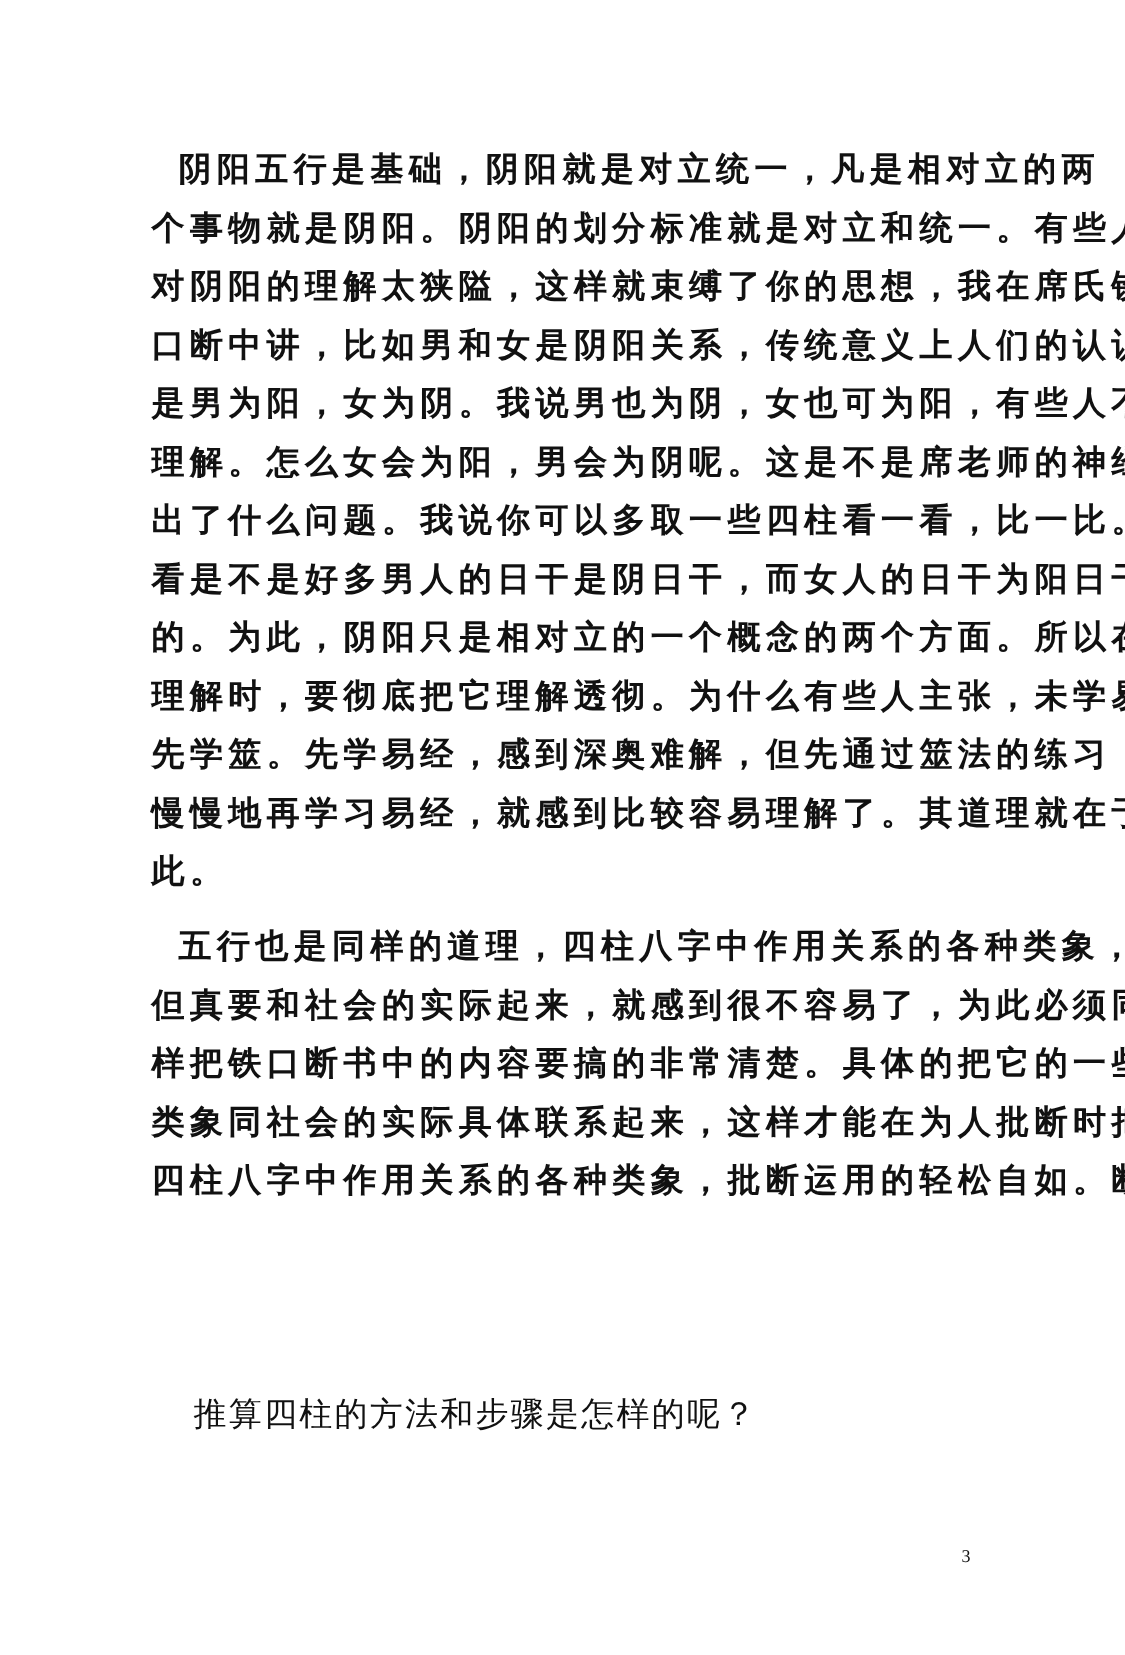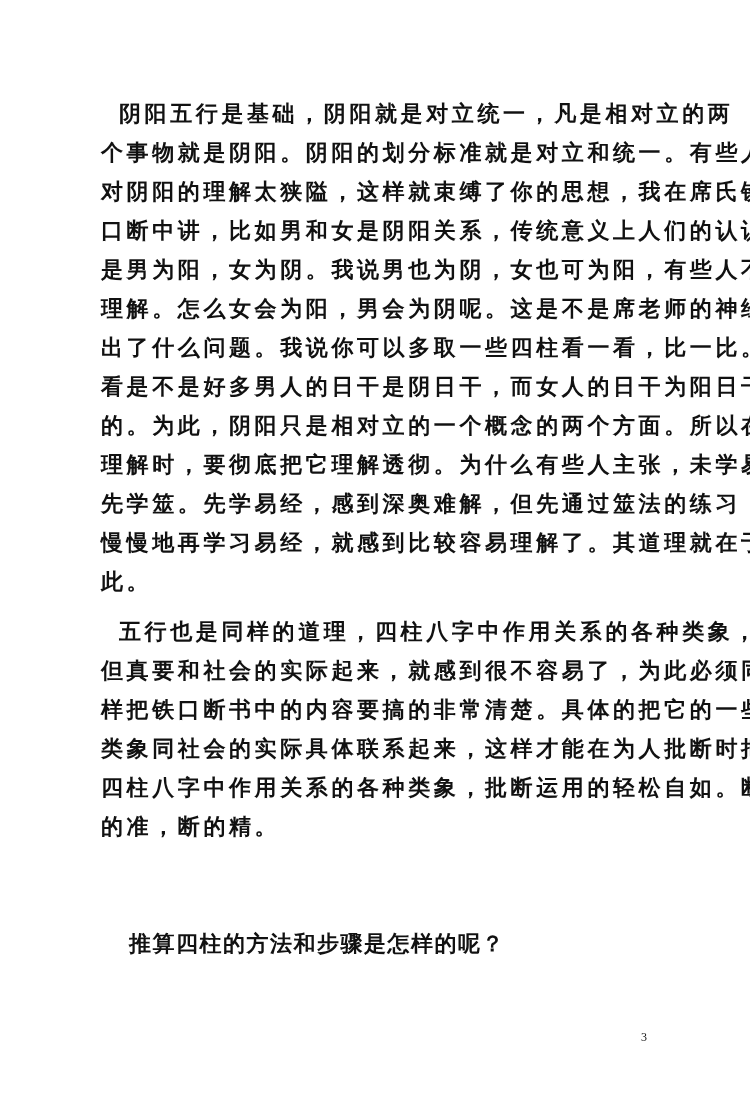--- a/index.html
+++ b/index.html
@@ -24,21 +24,21 @@
     white-space: nowrap;
     text-align: justify;
     text-align-last: justify;
   }
   .line.last { text-align-last: left; }
   .line.indent { left: 119px; width: 520px; }
   .heading {
     position: absolute;
     left: 129px; top: 930px;
     font-size: 22px; line-height: 28px;
-    font-weight: bold;
+    font-weight: normal;
     letter-spacing: 1.5px;
     white-space: nowrap;
   }
   .page-number {
     position: absolute;
     left: 641px; top: 1030px;
     font-family: "Liberation Serif", "DejaVu Serif", serif;
     font-size: 12px;
     color: #111;
   }
@@ -60,18 +60,17 @@
   <div class="line" style="top:451px">理解时，要彻底把它理解透彻。为什么有些人主张，未学易，</div>
   <div class="line" style="top:490px">先学筮。先学易经，感到深奥难解，但先通过筮法的练习，</div>
   <div class="line" style="top:529px">慢慢地再学习易经，就感到比较容易理解了。其道理就在于</div>
   <div class="line last" style="top:568px">此。</div>
 
   <div class="line indent" style="top:618px">五行也是同样的道理，四柱八字中作用关系的各种类象，</div>
   <div class="line" style="top:657px">但真要和社会的实际起来，就感到很不容易了，为此必须同</div>
   <div class="line" style="top:696px">样把铁口断书中的内容要搞的非常清楚。具体的把它的一些</div>
   <div class="line" style="top:735px">类象同社会的实际具体联系起来，这样才能在为人批断时把</div>
   <div class="line" style="top:774px">四柱八字中作用关系的各种类象，批断运用的轻松自如。断</div>
-  <div class="line last" style="top:813px">的准，断的精。</div>
 
   <div class="heading">推算四柱的方法和步骤是怎样的呢？</div>
 
   <div class="page-number">3</div>
 </div>
 
 </body></html>

